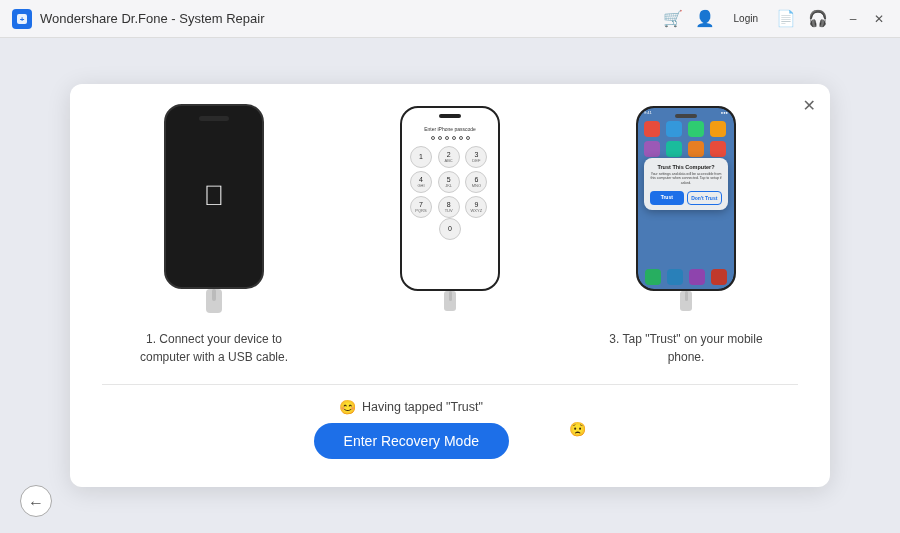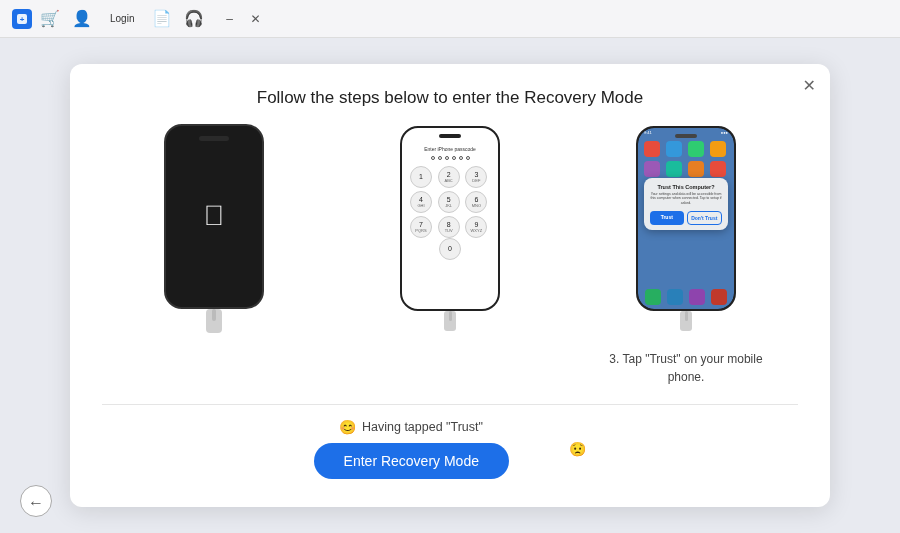--- a/index.html
+++ b/index.html
@@ -370,52 +370,53 @@
 </head>
 <body>
 
 <div class="titlebar">
   <div class="titlebar-logo">
     <svg viewBox="0 0 14 14" fill="white">
         <rect x="2" y="2" width="10" height="10" rx="2" fill="white" opacity="0.9"></rect>
         <text x="7" y="10" text-anchor="middle" font-size="8" fill="#1d6fe8" font-weight="bold">+</text>
       </svg>
   </div>
+  <span class="titlebar-title">Wondershare Dr.Fone - System Repair</span>
   <div class="titlebar-actions">
     <div class="titlebar-icon">🛒</div>
     <div class="titlebar-icon">👤</div>
     <div class="titlebar-btn">Login</div>
     <div class="titlebar-icon">📄</div>
     <div class="titlebar-icon">🎧</div>
     <div class="titlebar-winctrls">
       <div class="win-btn">–</div>
       <div class="win-btn">✕</div>
     </div>
   </div>
 </div>
 
 <div class="main-area">
 
   <div class="dialog">
     <button class="dialog-close">✕</button>
-    <div class="dialog-title">Follow the steps below to enter the Recovery Mode</div>
 
     <div class="steps-row">
 
       <div class="step-col">
         <div class="phone-img-wrap">
           <div style="position:relative; display:flex; flex-direction:column; align-items:center;">
             <div class="phone-dark">
               <span class="usb-icon">⎕</span>
             </div>
             <div style="width:16px; height:24px; background:#d0d0d0; border-radius:4px; margin-top:0; position:relative; z-index:2;">
               <div style="width:4px; height:12px; background:#bbb; margin:0 auto; border-radius:2px;"></div>
             </div>
           </div>
         </div>
+        <div class="step-desc">1. Connect your device to computer with a USB cable.</div>
       </div>
 
       <div class="step-col">
         <div class="phone-img-wrap">
           <div style="position:relative; display:flex; flex-direction:column; align-items:center;">
             <div class="phone-light">
               <div class="passcode-label">Enter iPhone passcode</div>
               <div class="passcode-dots">
                 <div class="dot"></div>
                   <div class="dot"></div>

